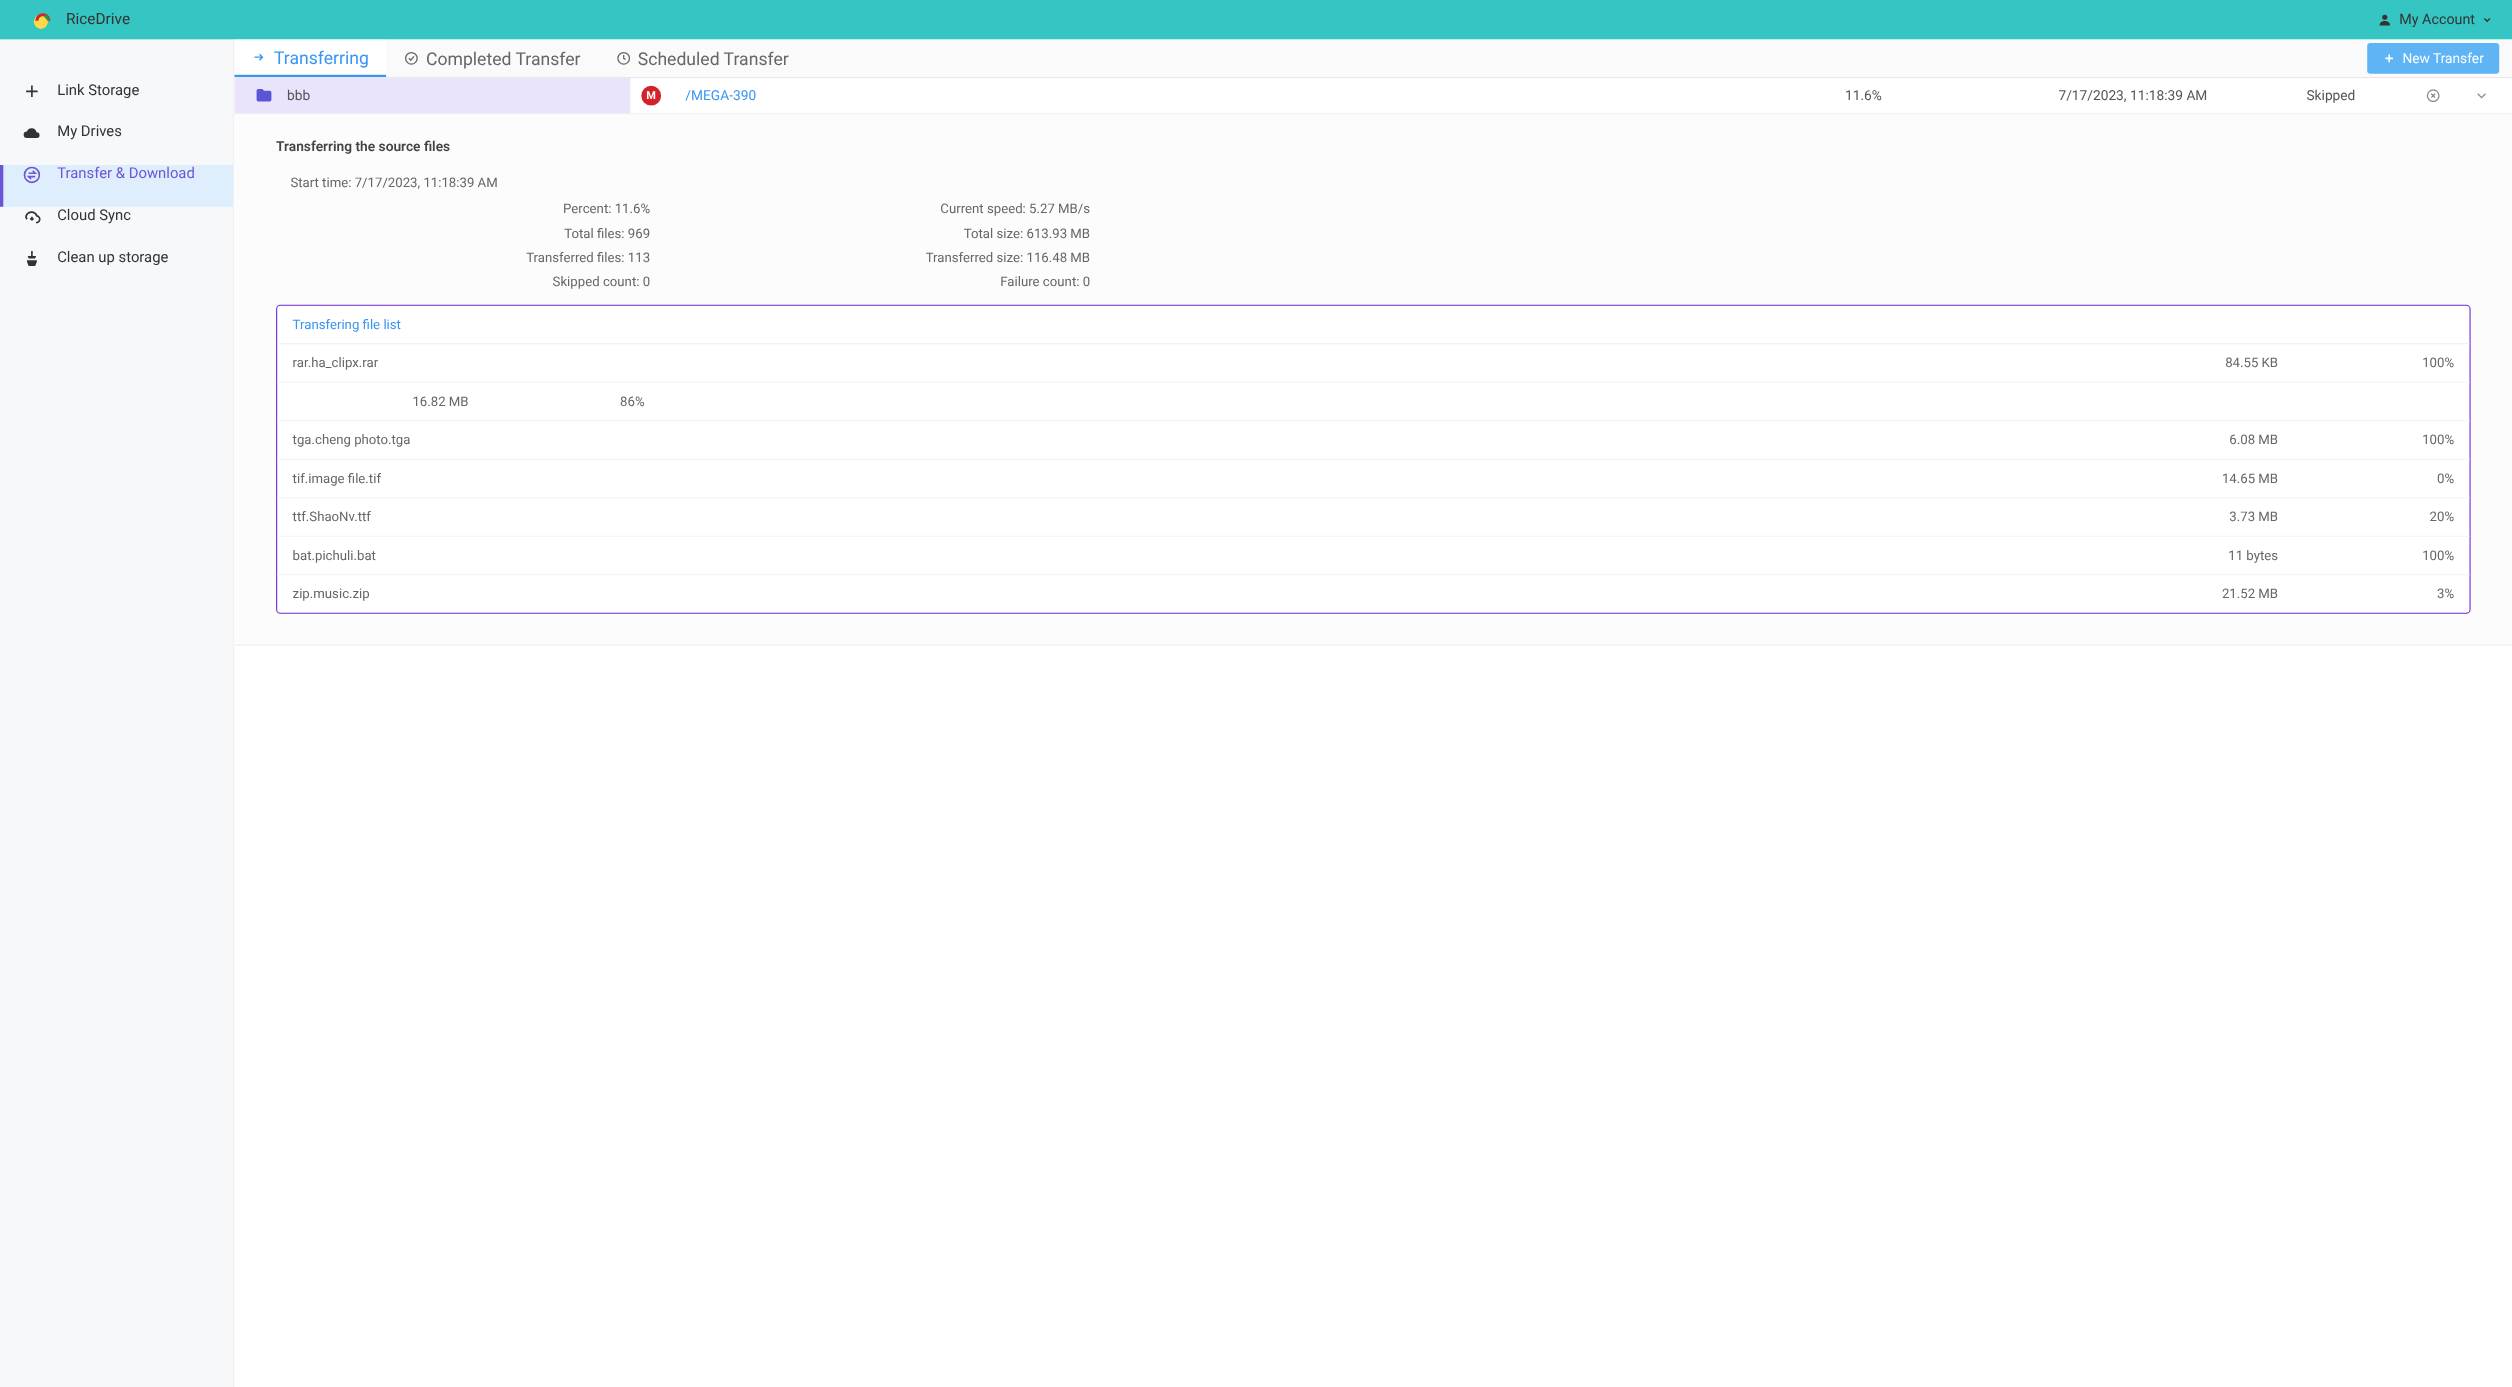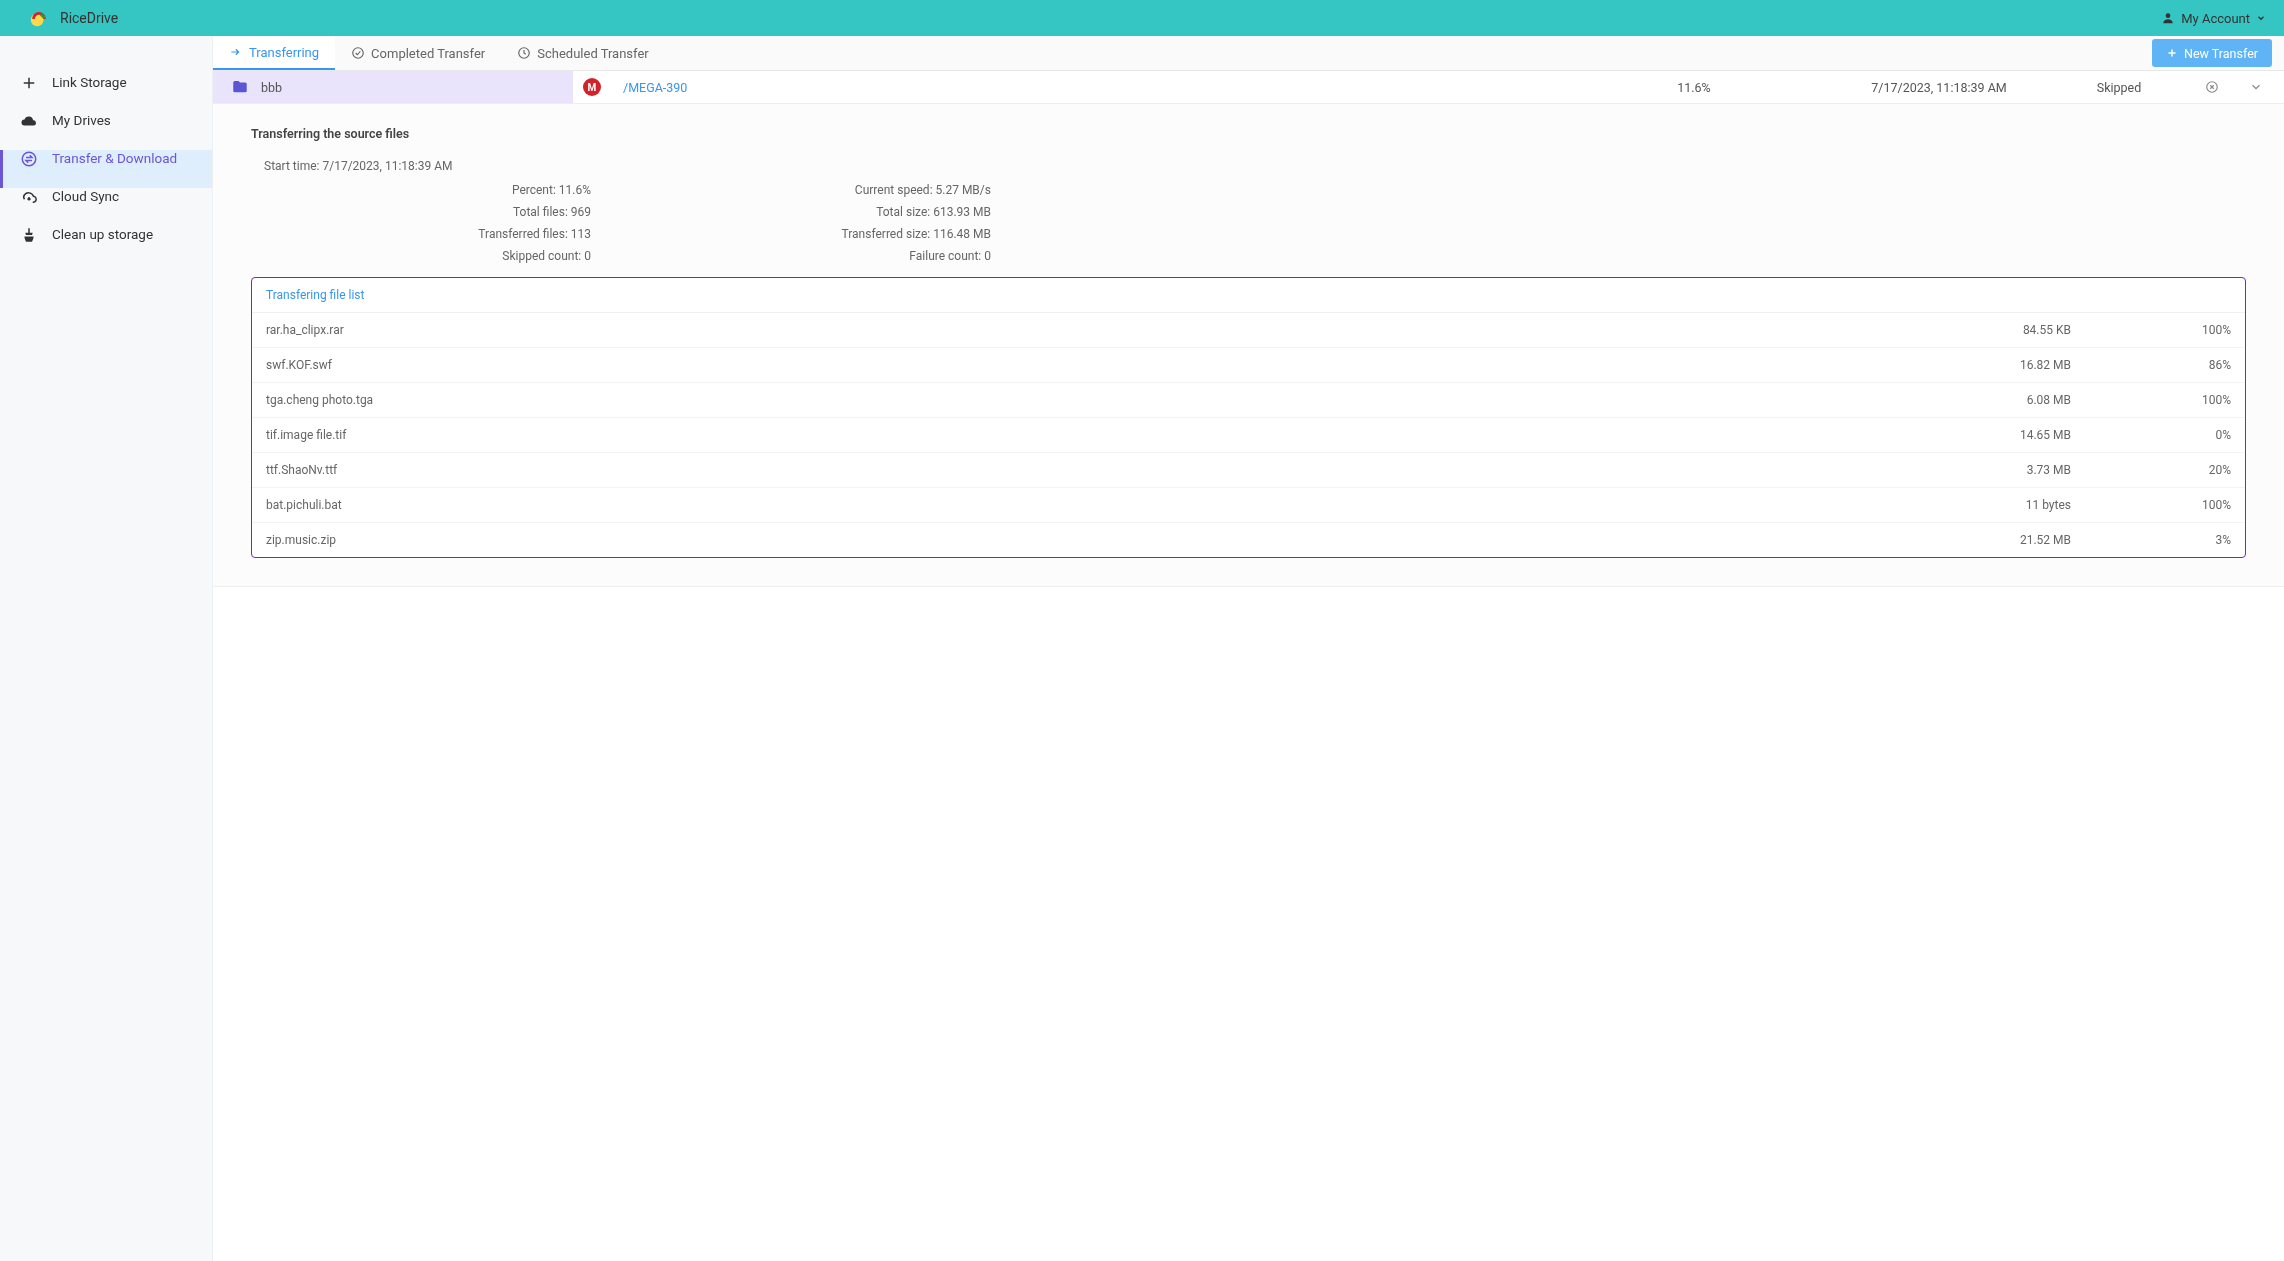--- a/index.html
+++ b/index.html
@@ -9,21 +9,21 @@
 .brand-logo { width:22px; height:22px; }
 .account { display:flex; align-items:center; gap:6px; color:#333; font-size:13px; cursor:pointer; }
 .layout { display:flex; height:calc(100vh - 36px); }
 .sidebar { width:213px; background:#f7f8fa; border-right:1px solid #eef0f1; padding-top:38px; flex-shrink:0; }
 .side-item { display:flex; align-items:flex-start; gap:14px; padding:0 0 0 20px; height:38px; color:#333; font-size:13.5px; cursor:pointer; }
 .side-item.active { background:#dfeefc; color:#6c56d6; border-left:3px solid #6c56d6; padding-left:17px; }
 .side-item svg { width:18px; height:18px; flex-shrink:0; }
 .main { flex:1; background:#fff; overflow:auto; }
 .tabs-row { display:flex; align-items:center; justify-content:space-between; border-bottom:1px solid #e8e8e8; background:#fafafa; padding-right:12px; }
 .tabs { display:flex; }
-.tab { display:flex; align-items:center; gap:6px; height:34px; padding:0 16px; color:#666; font-size:13px; cursor:pointer; }
+.tab { display:flex; align-items:center; gap:6px; height:34px; padding:0 16px; color:#666; font-size:16px; cursor:pointer; }
 .tab.active { background:#fff; color:#3795f3; border-bottom:2px solid #3795f3; }
 .tab svg { width:14px; height:14px; }
 .new-transfer { background:#5fb4f5; color:#fff; border:none; border-radius:3px; height:28px; padding:0 14px; font-size:12.5px; display:flex; align-items:center; gap:6px; cursor:pointer; }
 .job-row { display:flex; align-items:center; height:33px; font-size:12.5px; color:#555; border-bottom:1px solid #eee; }
 .job-source { width:360px; display:flex; align-items:center; gap:12px; padding-left:18px; background:#e9e4fb; height:100%; }
 .job-source svg { width:18px; height:18px; }
 .job-dest { flex:1; display:flex; align-items:center; gap:22px; padding-left:10px; }
 .mega-icon { width:18px; height:18px; background:#d2232a; border-radius:50%; color:#fff; display:flex; align-items:center; justify-content:center; font-size:10px; font-weight:bold; }
 .job-dest a { color:#3795f3; text-decoration:none; }
 .job-percent { width:260px; text-align:center; }
@@ -183,21 +183,20 @@
 
       <div class="file-list">
         <div class="file-head">Transfering file list</div>
         <div id="file-rows">
             <div class="file-row">
               <div class="file-name">rar.ha_clipx.rar</div>
               <div class="file-size">84.55 KB</div>
               <div class="file-prog">100%</div>
             </div>
             <div class="file-row">
-              <div class="file-name">swf.KOF.swf</div>
               <div class="file-size">16.82 MB</div>
               <div class="file-prog">86%</div>
             </div>
             <div class="file-row">
               <div class="file-name">tga.cheng photo.tga</div>
               <div class="file-size">6.08 MB</div>
               <div class="file-prog">100%</div>
             </div>
             <div class="file-row">
               <div class="file-name">tif.image file.tif</div>

